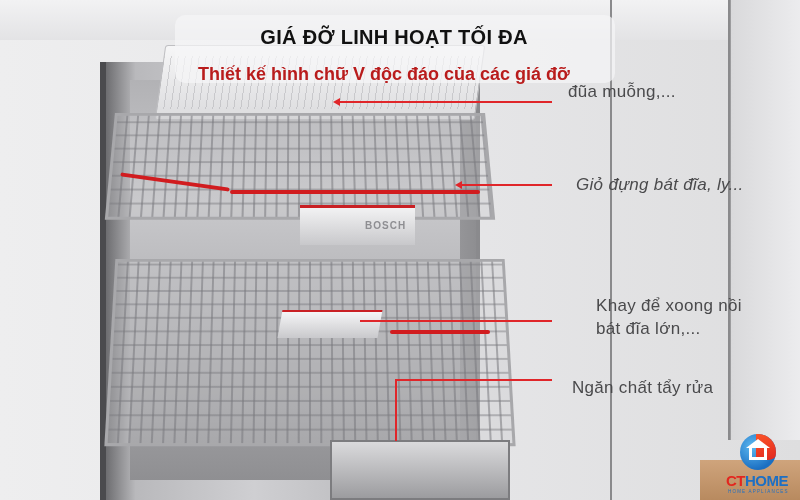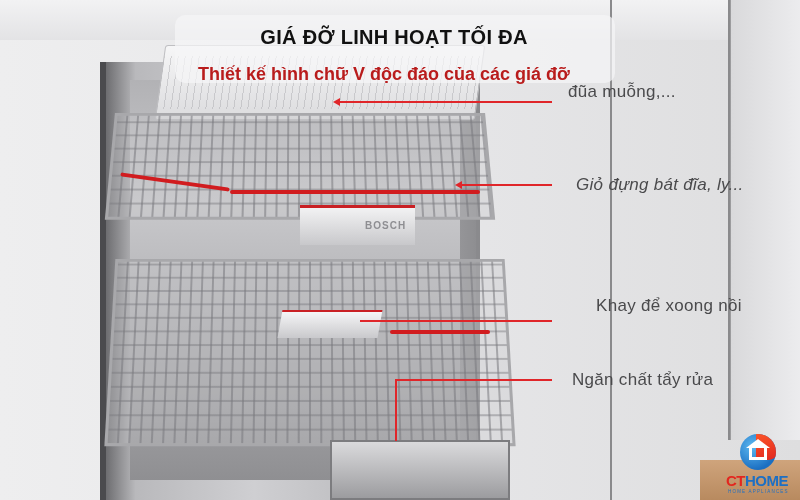--- a/index.html
+++ b/index.html
@@ -129,22 +129,23 @@
 <div class="pointer" style="left:395px;top:379px;width:2px;height:62px;"></div>
 
 <div class="label" style="left:568px;top:80px;">
   <div>đũa muỗng,...</div>
 </div>
 <div class="label" style="left:576px;top:173px;font-style:italic;">
   <div>Giỏ đựng bát đĩa, ly...</div>
 </div>
 <div class="label" style="left:572px;top:294px;margin-left:24px;">
   <div>Khay để xoong nồi</div>
+  <div>bát đĩa lớn,...</div>
 </div>
-<div class="label" style="left:572px;top:368px;">
+<div class="label" style="left:572px;top:376px;">
   <div>Ngăn chất tẩy rửa</div>
 </div>
 
 <div class="logo">
   <div class="logo-circle">
     <div class="logo-roof"></div>
     <div class="logo-house"></div>
   </div>
   <div class="logo-text">
     <span class="ct">CT</span><span class="home">HOME</span>

